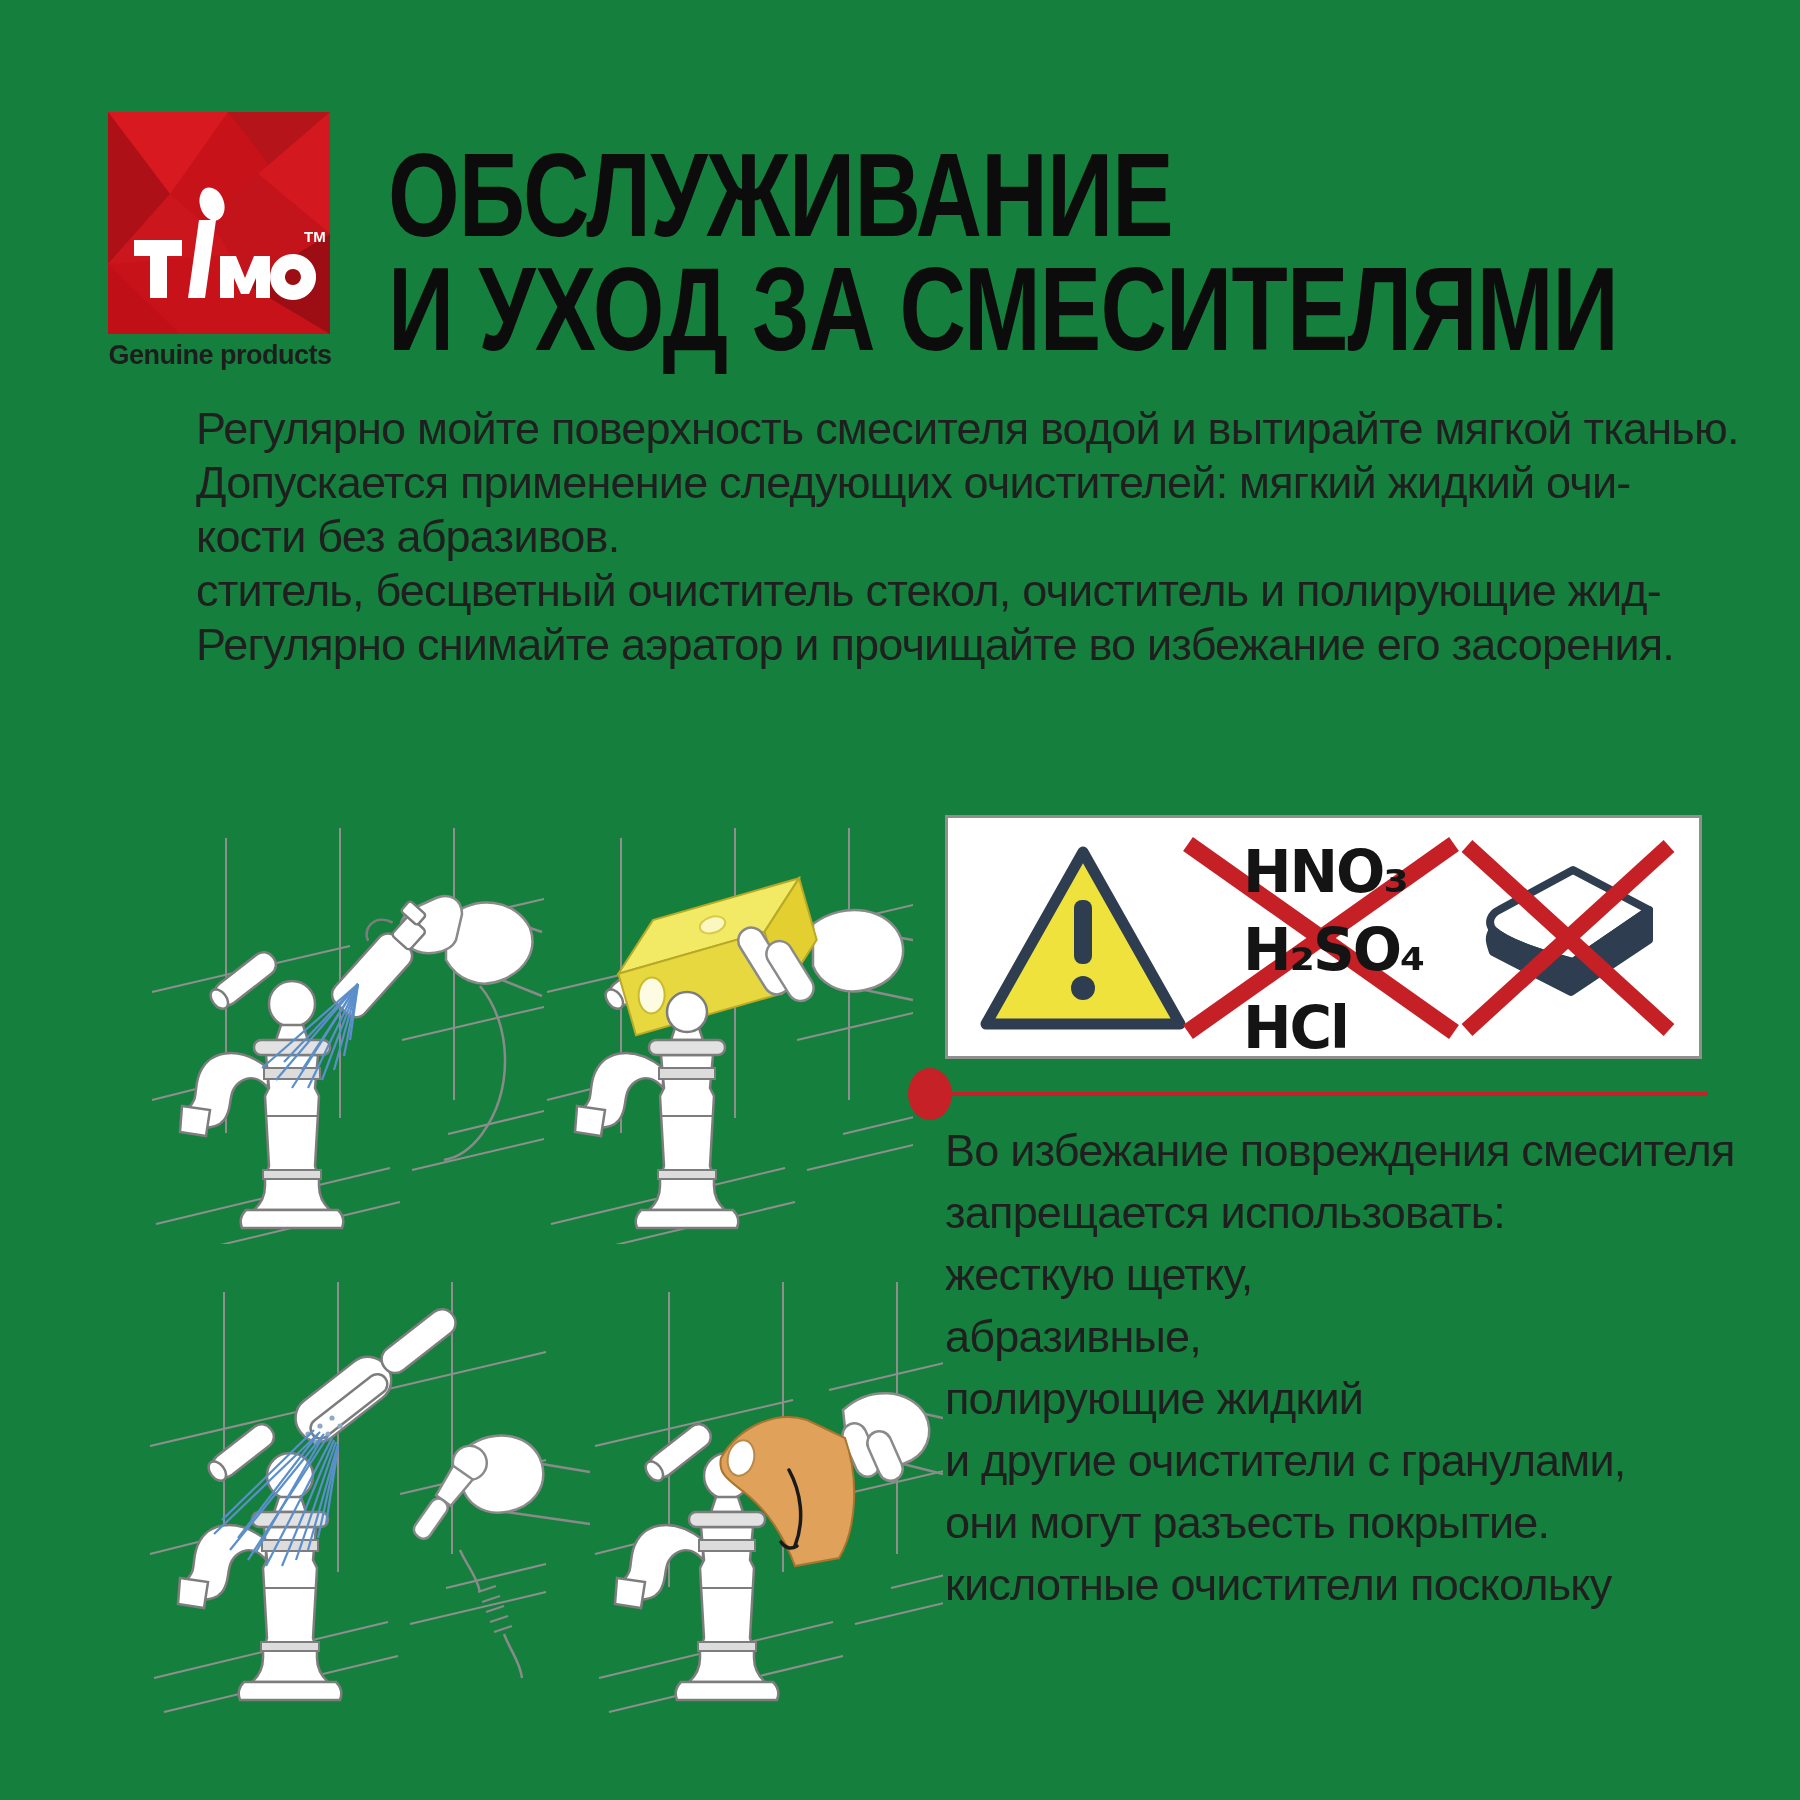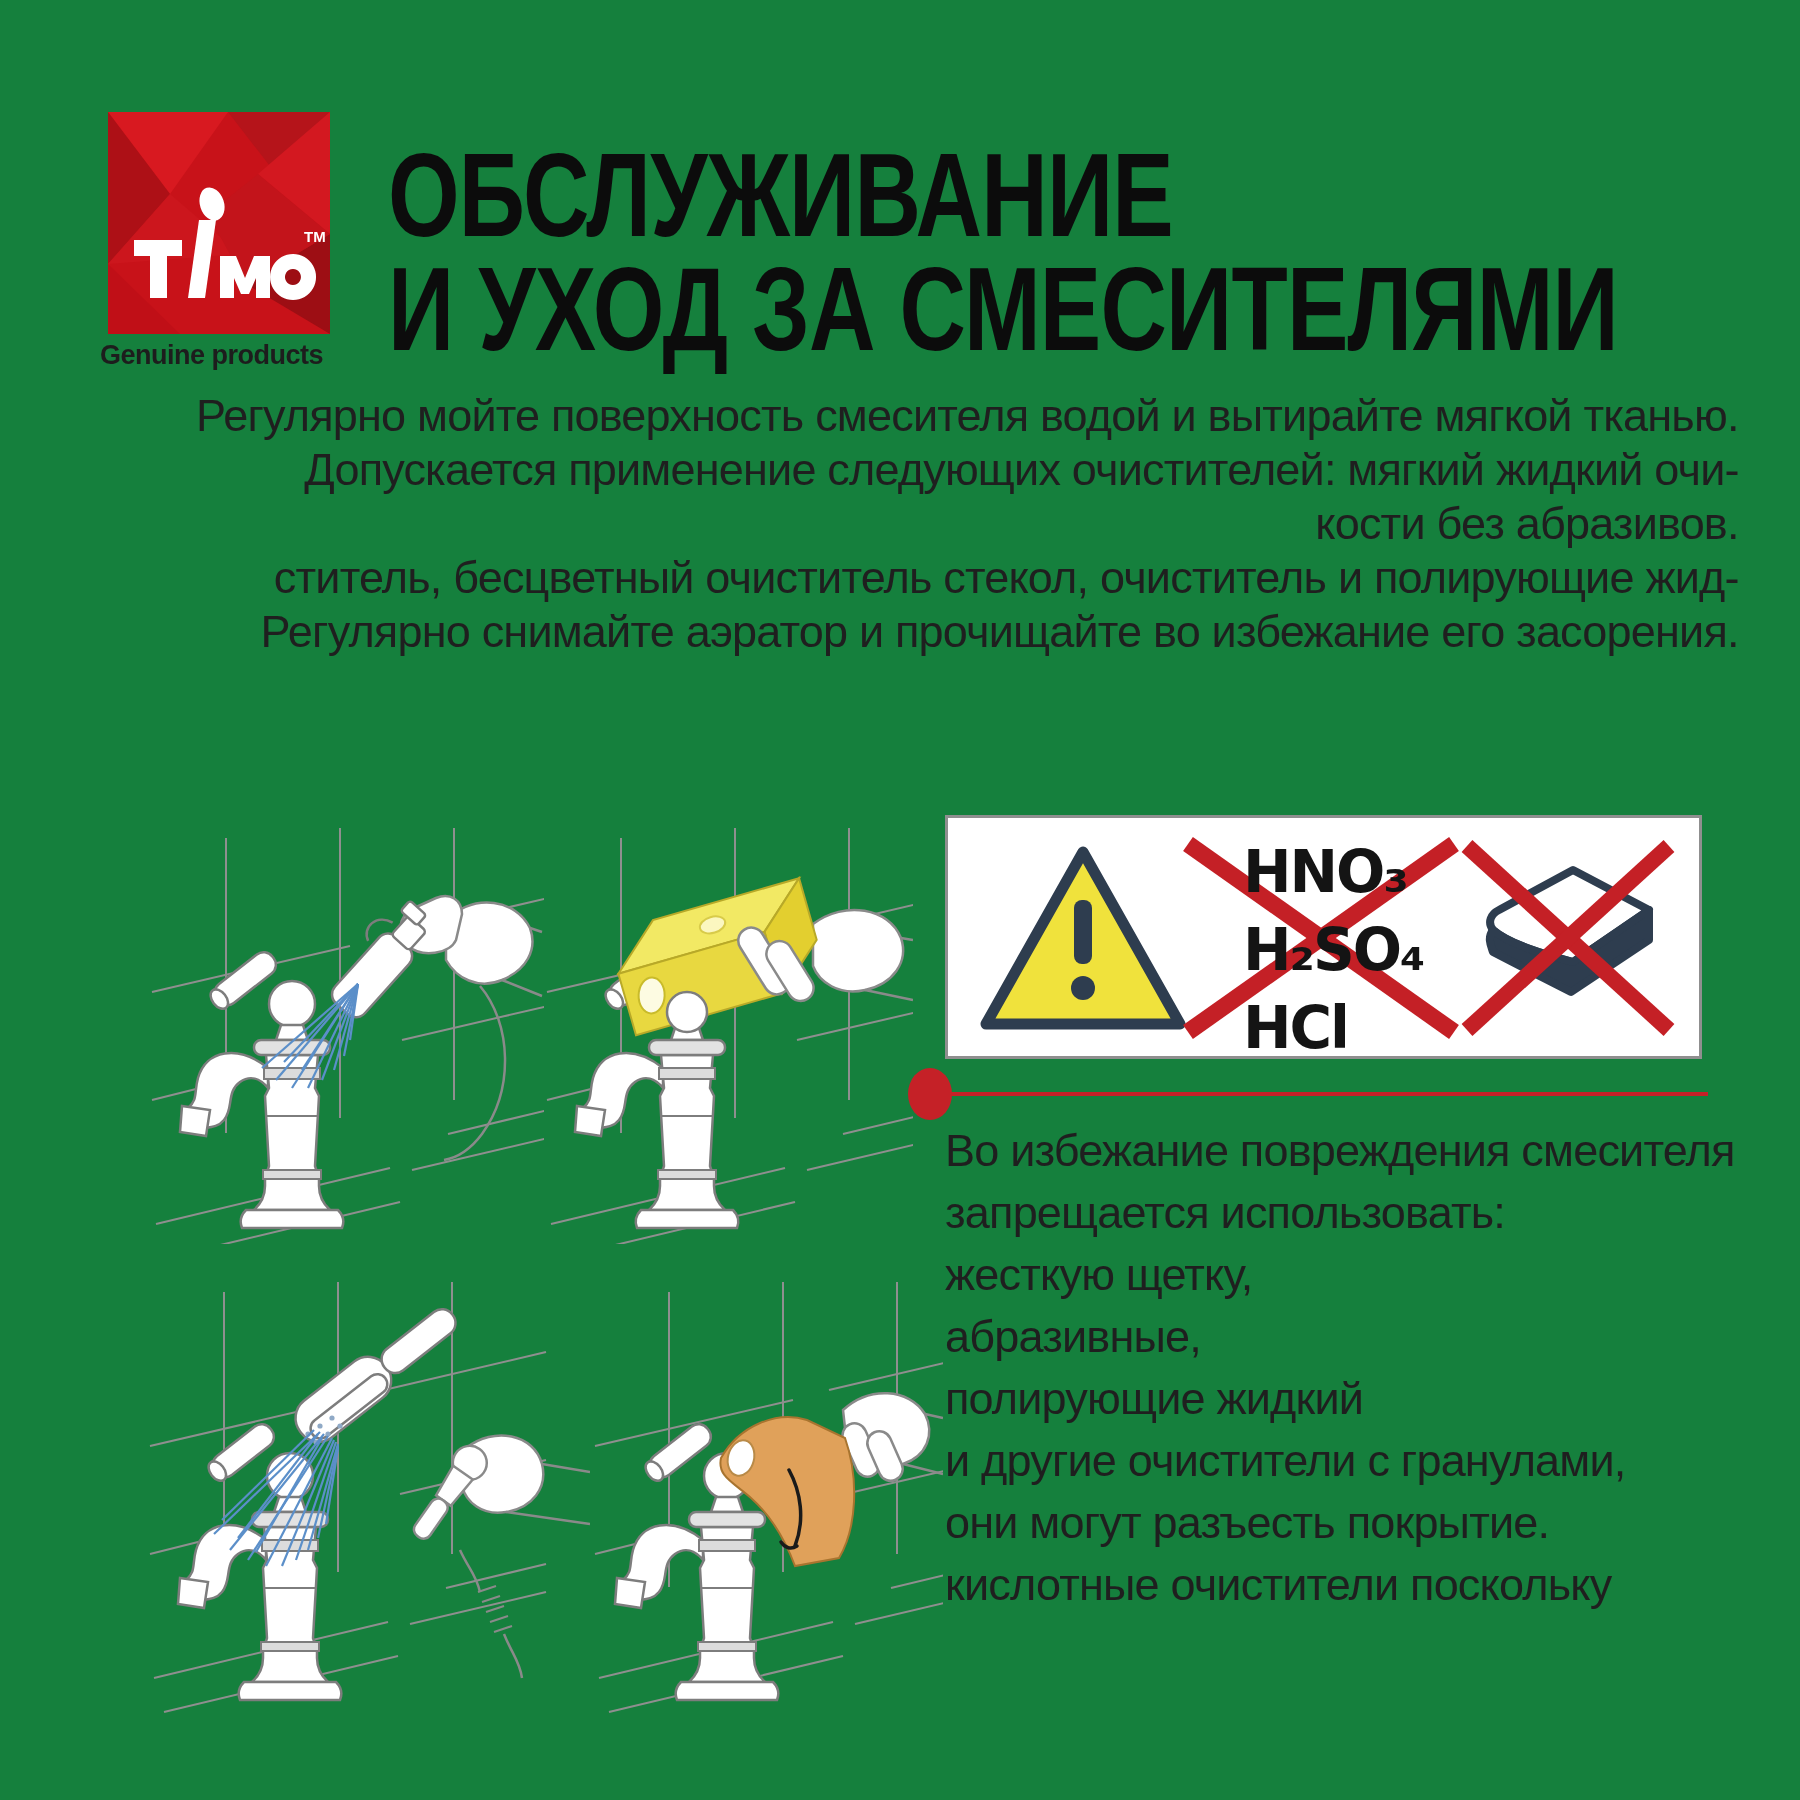--- a/index.html
+++ b/index.html
@@ -2,28 +2,28 @@
 <html><head>
 <meta charset="utf-8">
 <style>
   html,body{margin:0;padding:0;background:#fff;}
   .page{position:relative;width:1800px;height:1800px;background:#15803d;overflow:hidden;
         font-family:"Liberation Sans",sans-serif;color:#1c1c1c;}
   .abs{position:absolute;}
 
   
   .logo-wrap{left:108px;top:112px;width:240px;}
-  .tagline{left:100px;top:340px;width:240px;font-size:27px;font-weight:bold;color:#1d1d1d;letter-spacing:-0.5px;}
+  .tagline{left:100px;top:340px;width:240px;text-align:center;font-size:27px;font-weight:bold;color:#1d1d1d;letter-spacing:-0.5px;}
 
   
   .title{left:388px;top:138px;font-weight:bold;font-size:118px;line-height:0.97;color:#0c0c0c;
          transform:scaleX(0.78);transform-origin:top left;white-space:nowrap;letter-spacing:-1px;}
 
   
-  .intro{left:196px;top:389px;font-size:45px;line-height:54px;color:#1f1f1f;letter-spacing:-0.8px;white-space:nowrap;text-align:right;}
+  .intro{left:196px;top:402px;font-size:45px;line-height:54px;color:#1f1f1f;letter-spacing:-0.8px;white-space:nowrap;}
 
   
   .warnbox{left:945px;top:815px;width:751px;height:238px;border:3px solid #8f8f8f;background:#fff;}
   .chems{left:1243px;top:833px;font-family:"DejaVu Sans",sans-serif;font-weight:bold;font-size:58px;
          line-height:78px;color:#141414;letter-spacing:-2px;}
 
   
   .marker{left:906px;top:1066px;}
 
   

